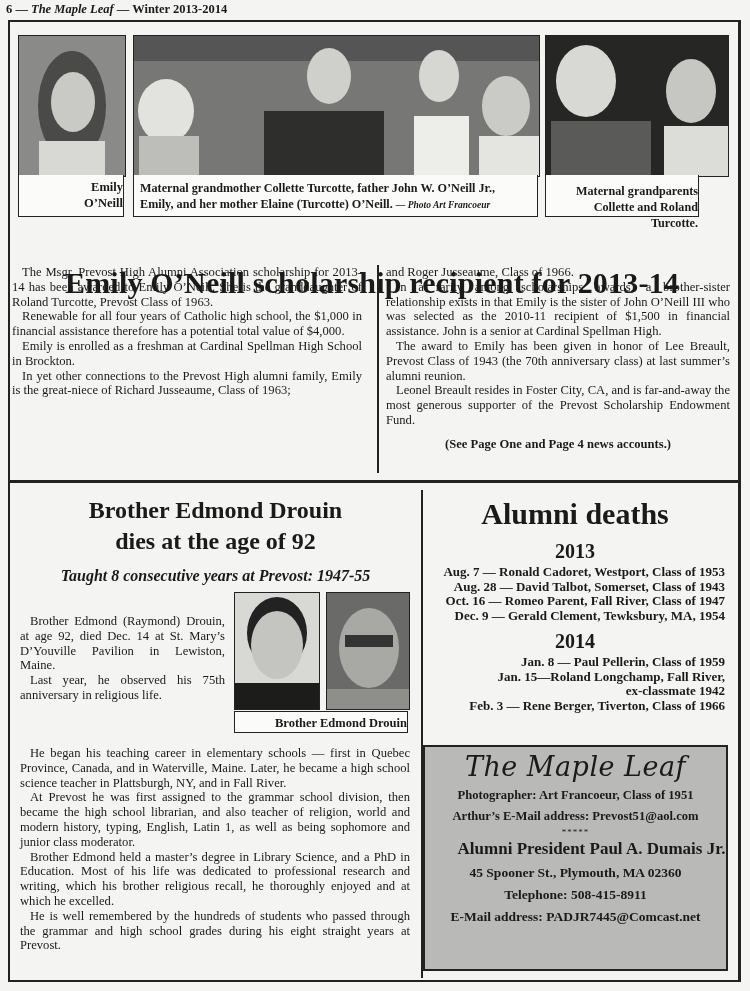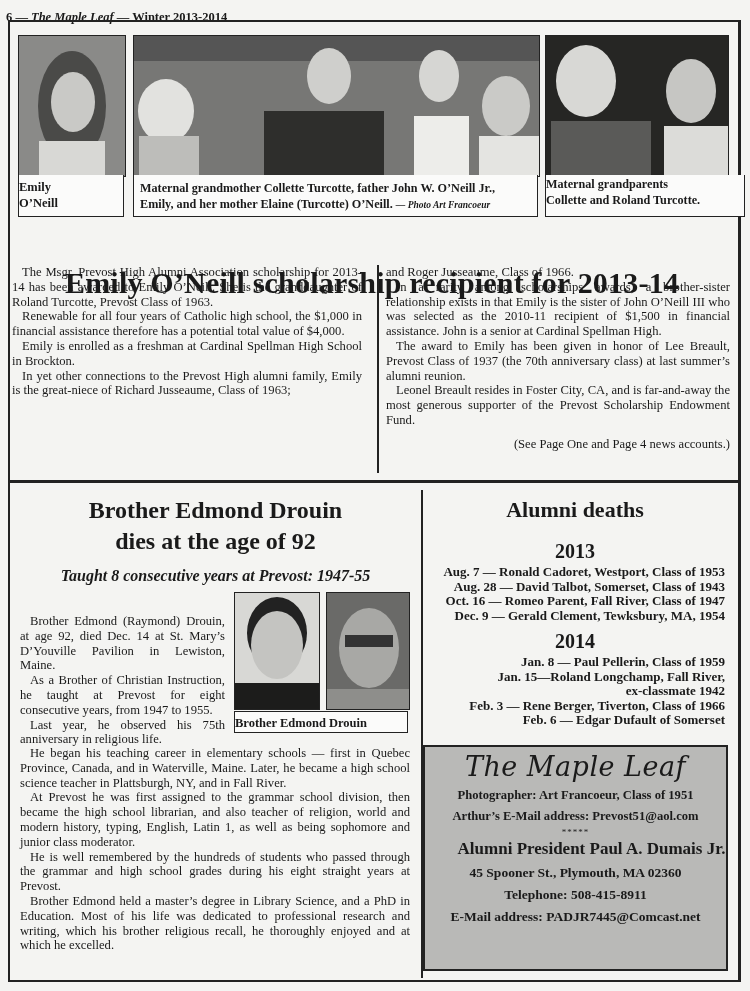--- a/index.html
+++ b/index.html
@@ -1,36 +1,36 @@
 <!DOCTYPE html>
 <html><head>
 <meta charset="utf-8">
 <style>
   html, body { margin: 0; padding: 0; }
   body {
     width: 750px; height: 991px; background: #f4f4f2; color: #1a1a1a;
     font-family: "Liberation Serif", "DejaVu Serif", serif; position: relative; overflow: hidden;
   }
-  .folio { position: absolute; left: 6px; top: 2px; font-size: 12.5px; font-weight: bold; margin-top: 8px; }
+  .folio { position: absolute; left: 6px; top: 2px; font-size: 12.5px; font-weight: bold; }
   .folio i { font-style: italic; }
   .frame { position: absolute; left: 8px; top: 20px; width: 728px; height: 958px; border: 2.5px solid #222; border-right-width: 3px; }
   
   .photo { position: absolute; border: 1.5px solid #222; background: #777; overflow: hidden; }
   .photo .ph { width: 100%; height: 100%; }
-  .cap { position: absolute; border: 1.5px solid #222; border-top: none; background: #fbfbfa; text-align: left; font-weight: bold; font-size: 12.5px; line-height: 16px; }
+  .cap { position: absolute; border: 1.5px solid #222; border-top: none; background: #fbfbfa; text-align: right; font-weight: bold; font-size: 12.5px; line-height: 16px; }
   .photo-credit { font-style: italic; font-size: 9.5px; font-weight: bold; }
   .headline { position: absolute; left: 8px; width: 728px; top: 226px; text-align: center; font-size: 30px; font-weight: bold; letter-spacing: 0.2px; margin-top: 40px; }
   .col { position: absolute; font-size: 12.6px; line-height: 14.8px; text-align: justify; }
   .col p { margin: 0; text-indent: 10px; }
   .vrule { position: absolute; width: 1.5px; background: #222; }
   .hrule { position: absolute; height: 2.5px; background: #222; }
-  .center { text-align: right; font-weight: normal; }
+  .center { text-align: center; font-weight: bold; }
   .story-head { position: absolute; left: 18px; width: 395px; top: 495px; text-align: center; font-size: 24px; font-weight: bold; line-height: 31px; }
   .story-deck { position: absolute; left: 18px; width: 395px; top: 567px; text-align: center; font-size: 16px; font-weight: bold; font-style: italic; }
-  .deaths-title { position: absolute; left: 425px; width: 300px; top: 497px; text-align: center; font-size: 22px; font-weight: bold; }
+  .deaths-title { position: absolute; left: 425px; width: 300px; top: 497px; text-align: center; font-size: 30px; font-weight: bold; }
   .year { position: absolute; left: 425px; width: 300px; text-align: center; font-size: 20px; font-weight: bold; }
   .deaths { position: absolute; left: 425px; width: 300px; text-align: right; font-size: 13px; font-weight: bold; line-height: 14.6px; }
   .mast { position: absolute; left: 423px; top: 745px; width: 301px; height: 222px; border: 2px solid #222; background: #b9b9b7; text-align: center; }
   .mast .logo { font-family: "DejaVu Serif", serif; font-style: italic; font-size: 27px; margin-top: 4px; letter-spacing: 0.5px; }
   .mast .line { font-weight: bold; font-size: 12.6px; margin-top: 6px; }
   .mast .stars { font-size: 9px; margin-top: 3px; letter-spacing: 1px; }
   .mast .pres { font-weight: bold; font-size: 17px; margin-top: 2px; margin-left: 32px; }
 </style>
 </head>
 <body>
@@ -77,38 +77,38 @@
 
 <div class="photo" style="left:545px;top:35px;width:182px;height:140px;">
   <svg class="ph" viewBox="0 0 182 140">
     <rect width="182" height="140" fill="#262624"></rect>
       <ellipse cx="40" cy="45" rx="30" ry="36" fill="#d8d8d5"></ellipse>
     <rect x="5" y="85" width="100" height="55" fill="#5a5a58"></rect>
       <ellipse cx="145" cy="55" rx="25" ry="32" fill="#c6c6c3"></ellipse>
     <rect x="118" y="90" width="64" height="50" fill="#dcdcd9"></rect>
   </svg>
 </div>
-<div class="cap" style="left:545px;top:175px;width:200px;height:42px;padding-top:1px;box-sizing:border-box;font-size:12.2px;">
+<div class="cap" style="left:545px;top:175px;width:154px;height:42px;padding-top:8px;box-sizing:border-box;font-size:12.2px;">
   <div>Maternal grandparents</div>
   <div>Collette and Roland Turcotte.</div>
 </div>
 
 <div class="headline">Emily O’Neill scholarship recipient for 2013-14</div>
 
 <div class="col" style="left:12px;top:265px;width:350px;">
   <p>The Msgr. Prevost High Alumni Association scholarship for 2013-14 has been awarded to Emily O’Neill. She is the granddaughter of Roland Turcotte, Prevost Class of 1963.</p>
   <p>Renewable for all four years of Catholic high school, the $1,000 in financial assistance therefore has a potential total value of $4,000.</p>
   <p>Emily is enrolled as a freshman at Cardinal Spellman High School in Brockton.</p>
   <p>In yet other connections to the Prevost High alumni family, Emily is the great-niece of Richard Jusseaume, Class of 1963;</p>
 </div>
 <div class="vrule" style="left:377px;top:265px;height:208px;"></div>
 <div class="col" style="left:386px;top:265px;width:344px;">
   <p style="text-indent:0">and Roger Jusseaume, Class of 1966.</p>
   <p>In a rarity among scholarships awards, a brother-sister relationship exists in that Emily is the sister of John O’Neill III who was selected as the 2010-11 recipient of $1,500 in financial assistance. John is a senior at Cardinal Spellman High.</p>
-  <p>The award to Emily has been given in honor of Lee Breault, Prevost Class of 1937 (the 70th anniversary class) at last summer’s alumni reunion.</p>
+  <p>The award to Emily has been given in honor of Lee Breault, Prevost Class of 1943 (the 70th anniversary class) at last summer’s alumni reunion.</p>
   <p>Leonel Breault resides in Foster City, CA, and is far-and-away the most generous supporter of the Prevost Scholarship Endowment Fund.</p>
   <p class="center" style="text-indent:0;margin-top:9px;">(See Page One and Page 4 news accounts.)</p>
 </div>
 
 <div class="hrule" style="left:8px;top:480px;width:731px;"></div>
 <div class="vrule" style="left:421px;top:490px;height:488px;"></div>
 
 <div class="story-head">
   <div>Brother Edmond Drouin</div>
   <div>dies at the age of 92</div>
@@ -128,45 +128,43 @@
     <rect width="82" height="116" fill="#6a6a68"></rect>
       <ellipse cx="42" cy="55" rx="30" ry="40" fill="#a8a8a5"></ellipse>
     <rect x="18" y="42" width="48" height="12" fill="#333"></rect>
       <rect x="0" y="96" width="82" height="20" fill="#8e8e8b"></rect>
   </svg>
 </div>
 <div class="cap" style="left:234px;top:711px;width:174px;height:22px;border-top:1.5px solid #222;padding-top:3px;box-sizing:border-box;">Brother Edmond Drouin</div>
 
 <div class="col" style="left:20px;top:614px;width:205px;">
   <p>Brother Edmond (Raymond) Drouin, at age 92, died Dec. 14 at St. Mary’s D’Youville Pavilion in Lewiston, Maine.</p>
-  <p>As a Brother of Christian Instruction, he taught at Prevost for eight consecutive years, from 1947 to 1955.</p>
   <p>Last year, he observed his 75th anniversary in religious life.</p>
 </div>
 <div class="col" style="left:20px;top:746px;width:390px;">
   <p>He began his teaching career in elementary schools — first in Quebec Province, Canada, and in Waterville, Maine. Later, he became a high school science teacher in Plattsburgh, NY, and in Fall River.</p>
   <p>At Prevost he was first assigned to the grammar school division, then became the high school librarian, and also teacher of religion, world and modern history, typing, English, Latin 1, as well as being sophomore and junior class moderator.</p>
+  <p>Brother Edmond held a master’s degree in Library Science, and a PhD in Education. Most of his life was dedicated to professional research and writing, which his brother religious recall, he thoroughly enjoyed and at which he excelled.</p>
   <p>He is well remembered by the hundreds of students who passed through the grammar and high school grades during his eight straight years at Prevost.</p>
-  <p>Brother Edmond held a master’s degree in Library Science, and a PhD in Education. Most of his life was dedicated to professional research and writing, which his brother religious recall, he thoroughly enjoyed and at which he excelled.</p>
 </div>
 
 <div class="deaths-title">Alumni deaths</div>
 <div class="year" style="top:540px;">2013</div>
 <div class="deaths" style="top:565px;">
   <div>Aug. 7 — Ronald Cadoret, Westport, Class of 1953</div>
   <div>Aug. 28 — David Talbot, Somerset, Class of 1943</div>
   <div>Oct. 16 — Romeo Parent, Fall River, Class of 1947</div>
   <div>Dec. 9 — Gerald Clement, Tewksbury, MA, 1954</div>
 </div>
 <div class="year" style="top:630px;">2014</div>
 <div class="deaths" style="top:655px;">
   <div>Jan. 8 — Paul Pellerin, Class of 1959</div>
   <div>Jan. 15—Roland Longchamp, Fall River,</div>
   <div>ex-classmate 1942</div>
   <div>Feb. 3 — Rene Berger, Tiverton, Class of 1966</div>
-  <div>Feb. 6 — Edgar Dufault of Somerset</div>
 </div>
 
 <div class="mast">
   <div class="logo">The Maple Leaf</div>
   <div class="line">Photographer: Art Francoeur, Class of 1951</div>
   <div class="line">Arthur’s E-Mail address: Prevost51@aol.com</div>
   <div class="stars">*****</div>
   <div class="pres">Alumni President Paul A. Dumais Jr.</div>
   <div class="line" style="font-size:13.5px;">45 Spooner St., Plymouth, MA 02360</div>
   <div class="line" style="font-size:13.5px;">Telephone: 508-415-8911</div>

